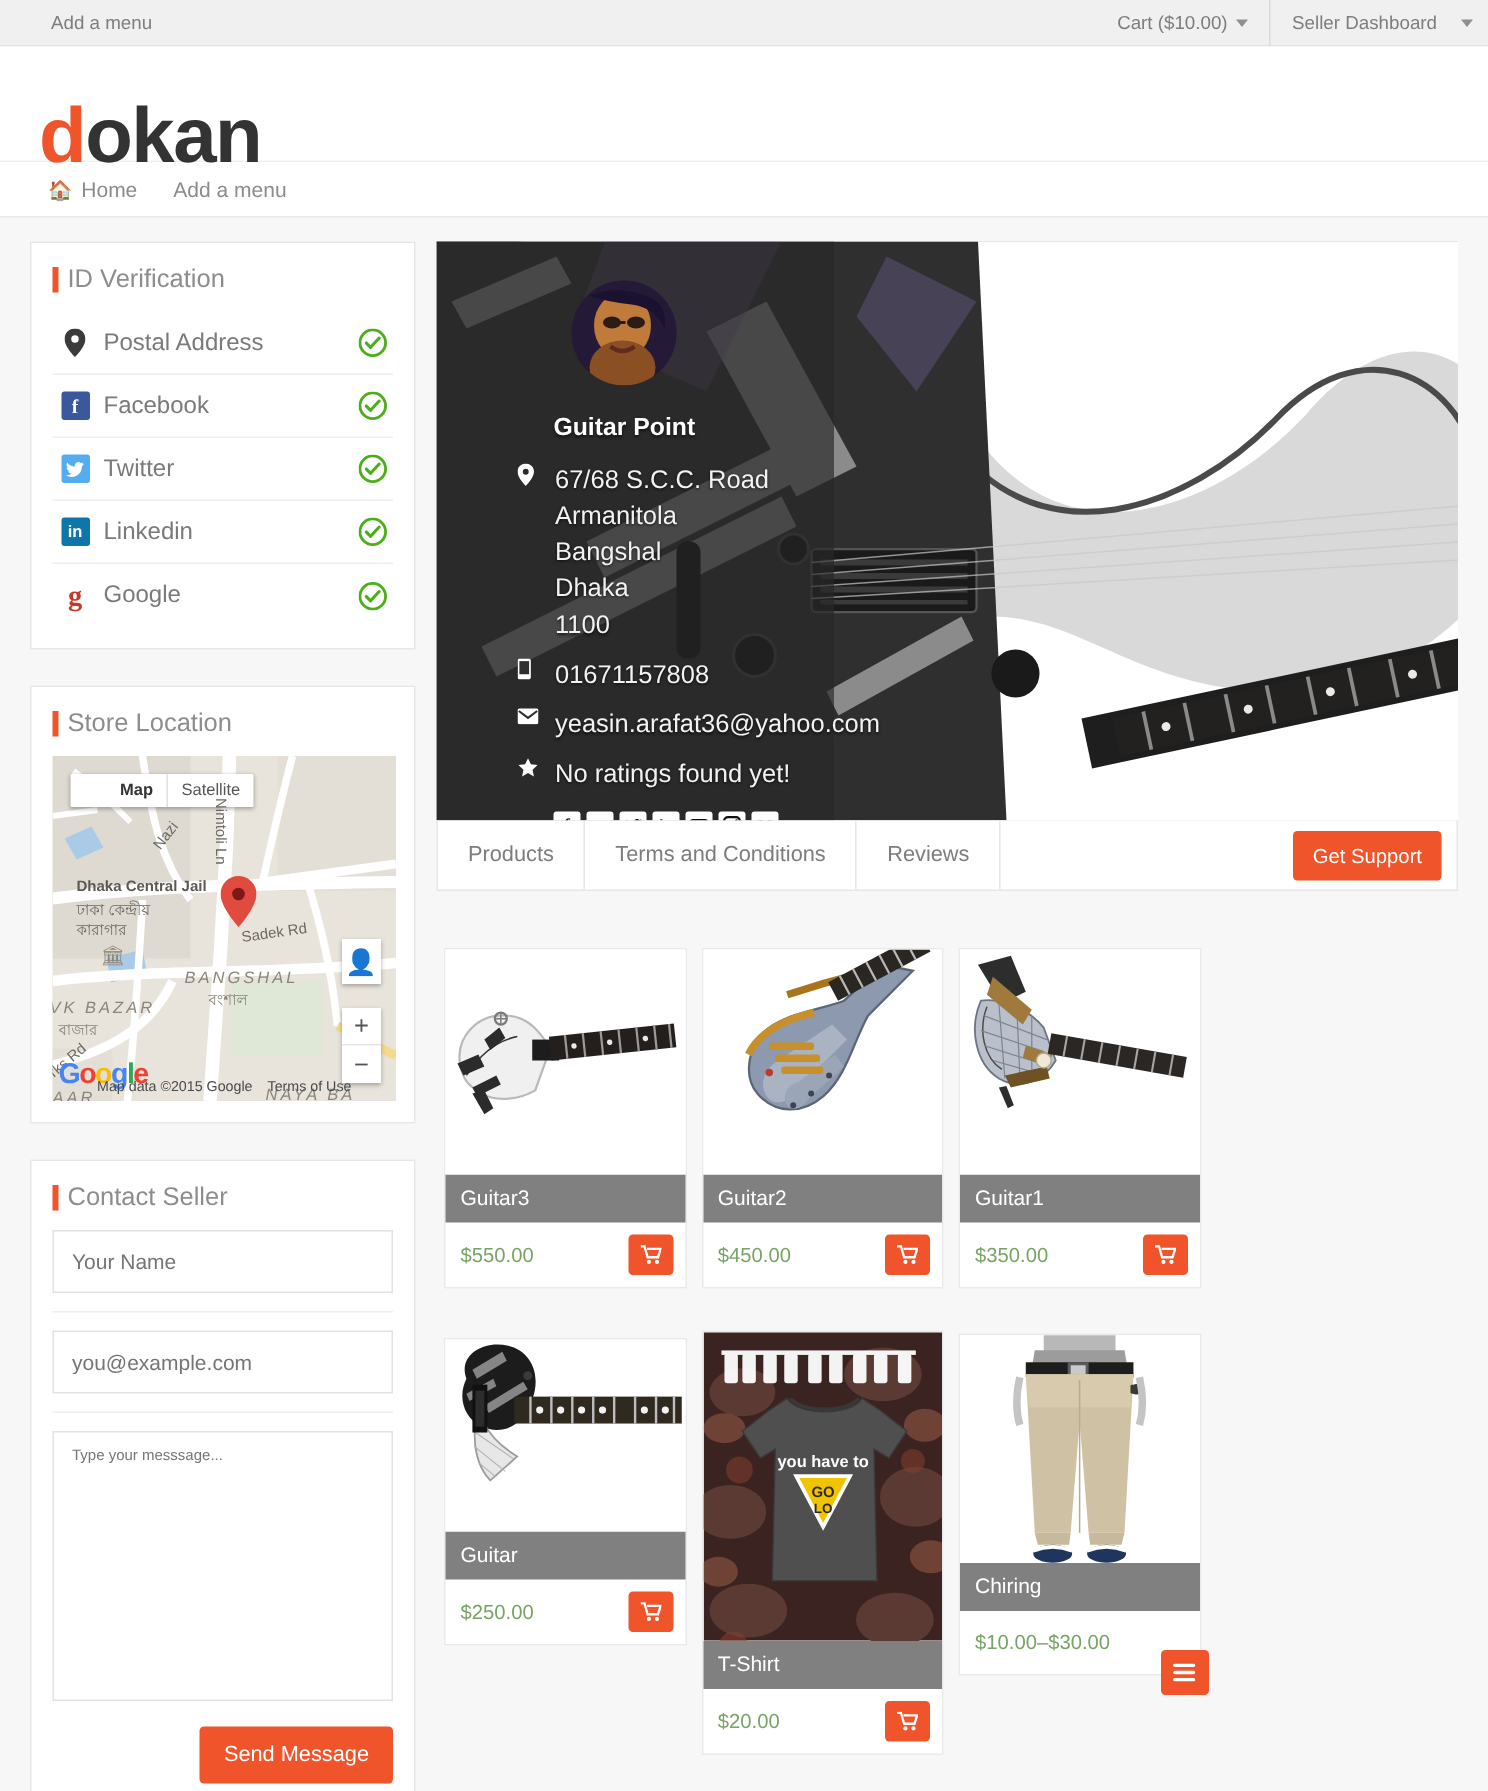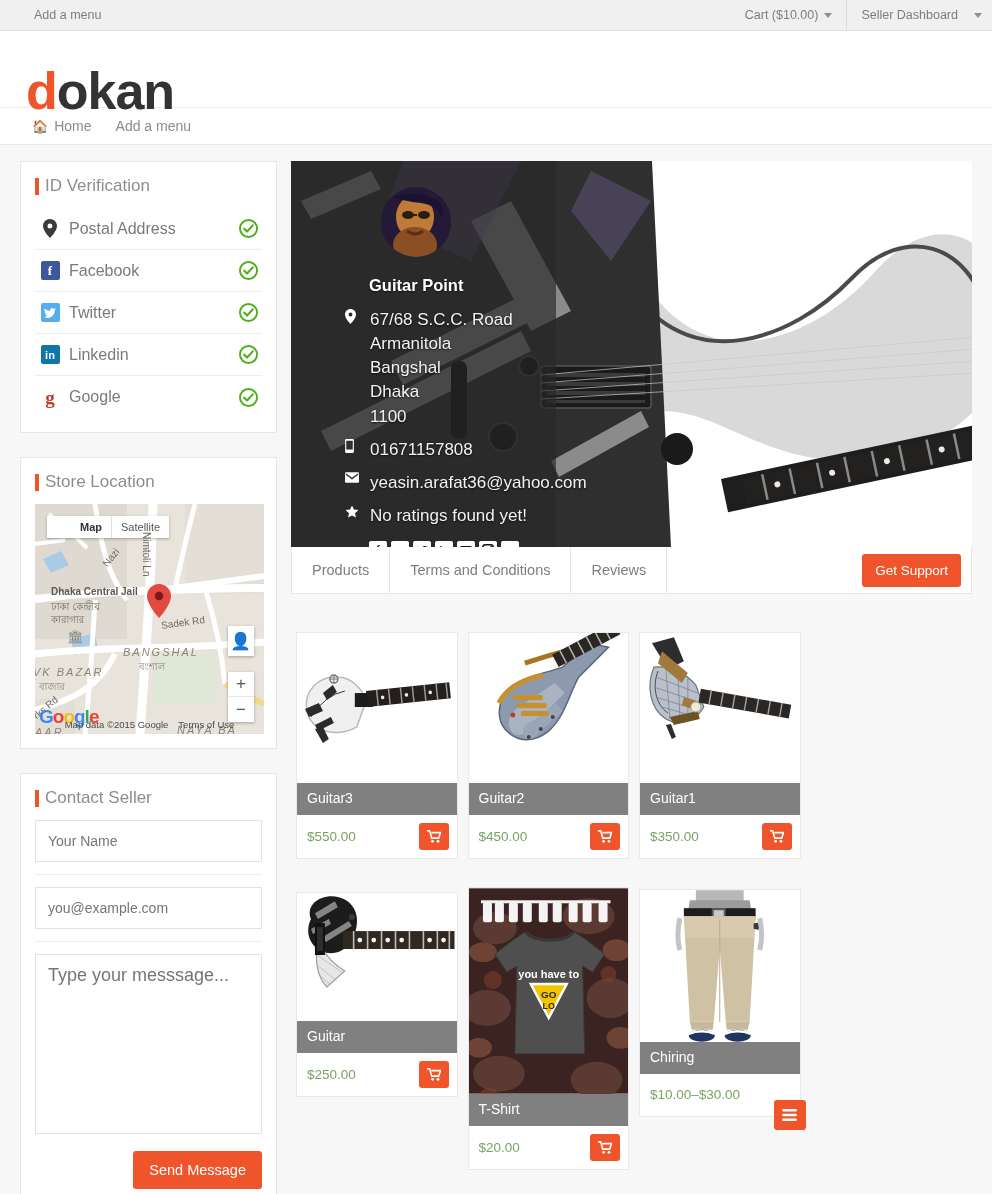--- a/index.html
+++ b/index.html
@@ -120,21 +120,21 @@
 
   
   .field {
     width:100%; height:42px; border:1px solid #e2e2e2; background:#fff;
     padding:0 12px; font-size:14px; color:#9d9d9d;
     font-family:"Liberation Sans", sans-serif; outline:none; display:block;
   }
   .field-sep { height:1px; background:#ededed; margin:12px 0; }
   .ta {
     width:100%; height:180px; border:1px solid #e2e2e2; background:#fff;
-    padding:10px 12px; font-size:18px; color:#9d9d9d; resize:none;
+    padding:10px 12px; font-size:10px; color:#9d9d9d; resize:none;
     font-family:"Liberation Sans", sans-serif; outline:none; display:block;
   }
   .send-row { display:flex; justify-content:flex-end; margin-top:17px; }
   .btn-orange {
     background:#ef542a; color:#fff; border:none; border-radius:3px;
     font-size:14.5px; font-family:"Liberation Sans", sans-serif;
     padding:11px 16px; cursor:pointer; font-weight:normal;
   }
 
   

